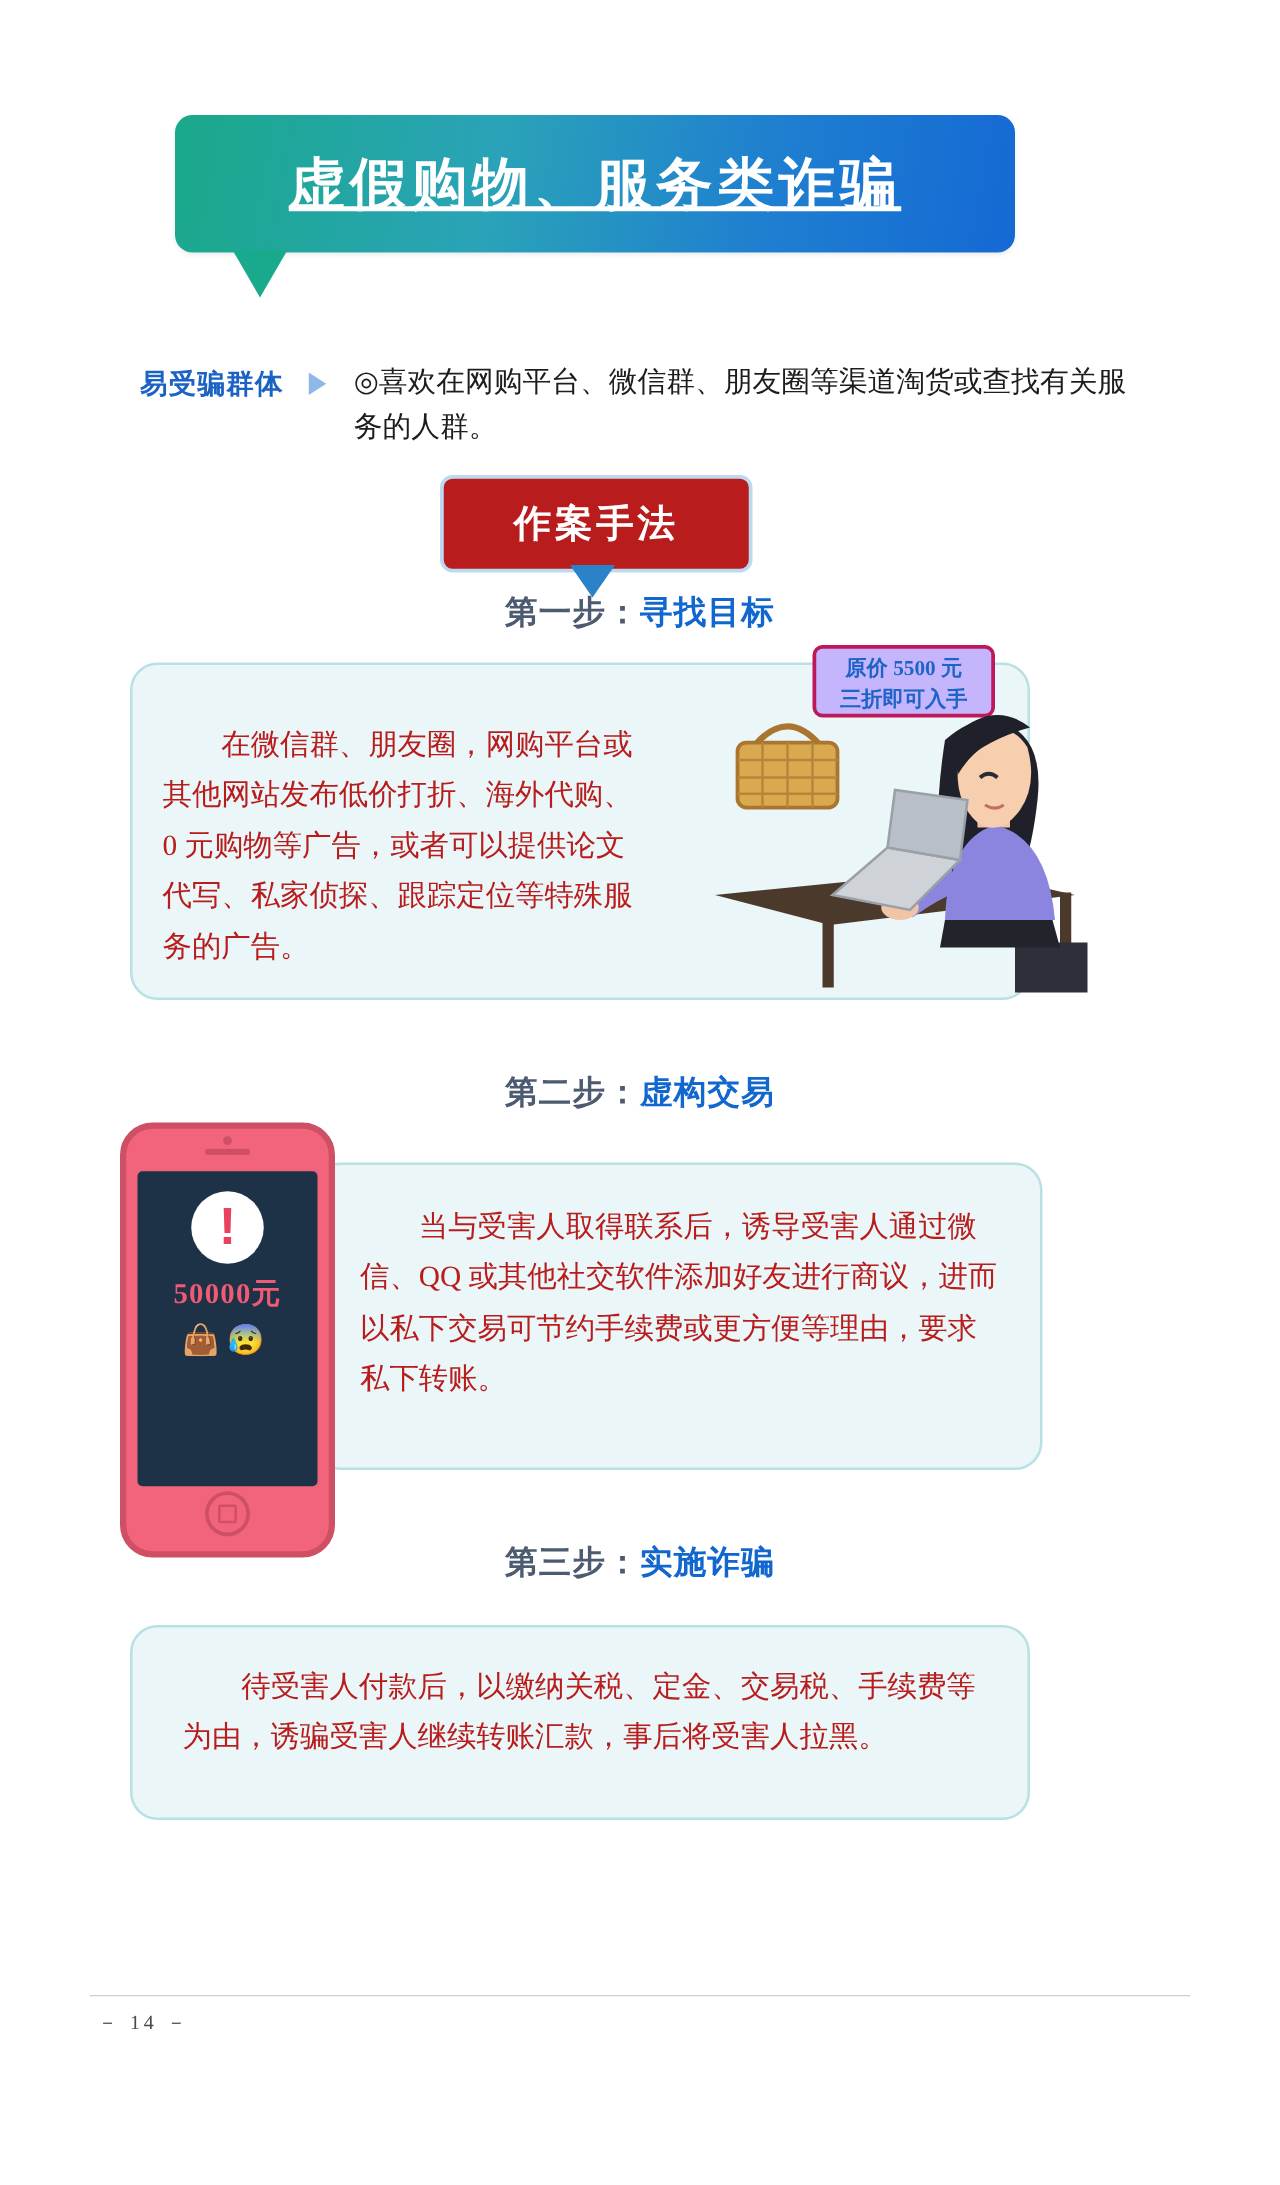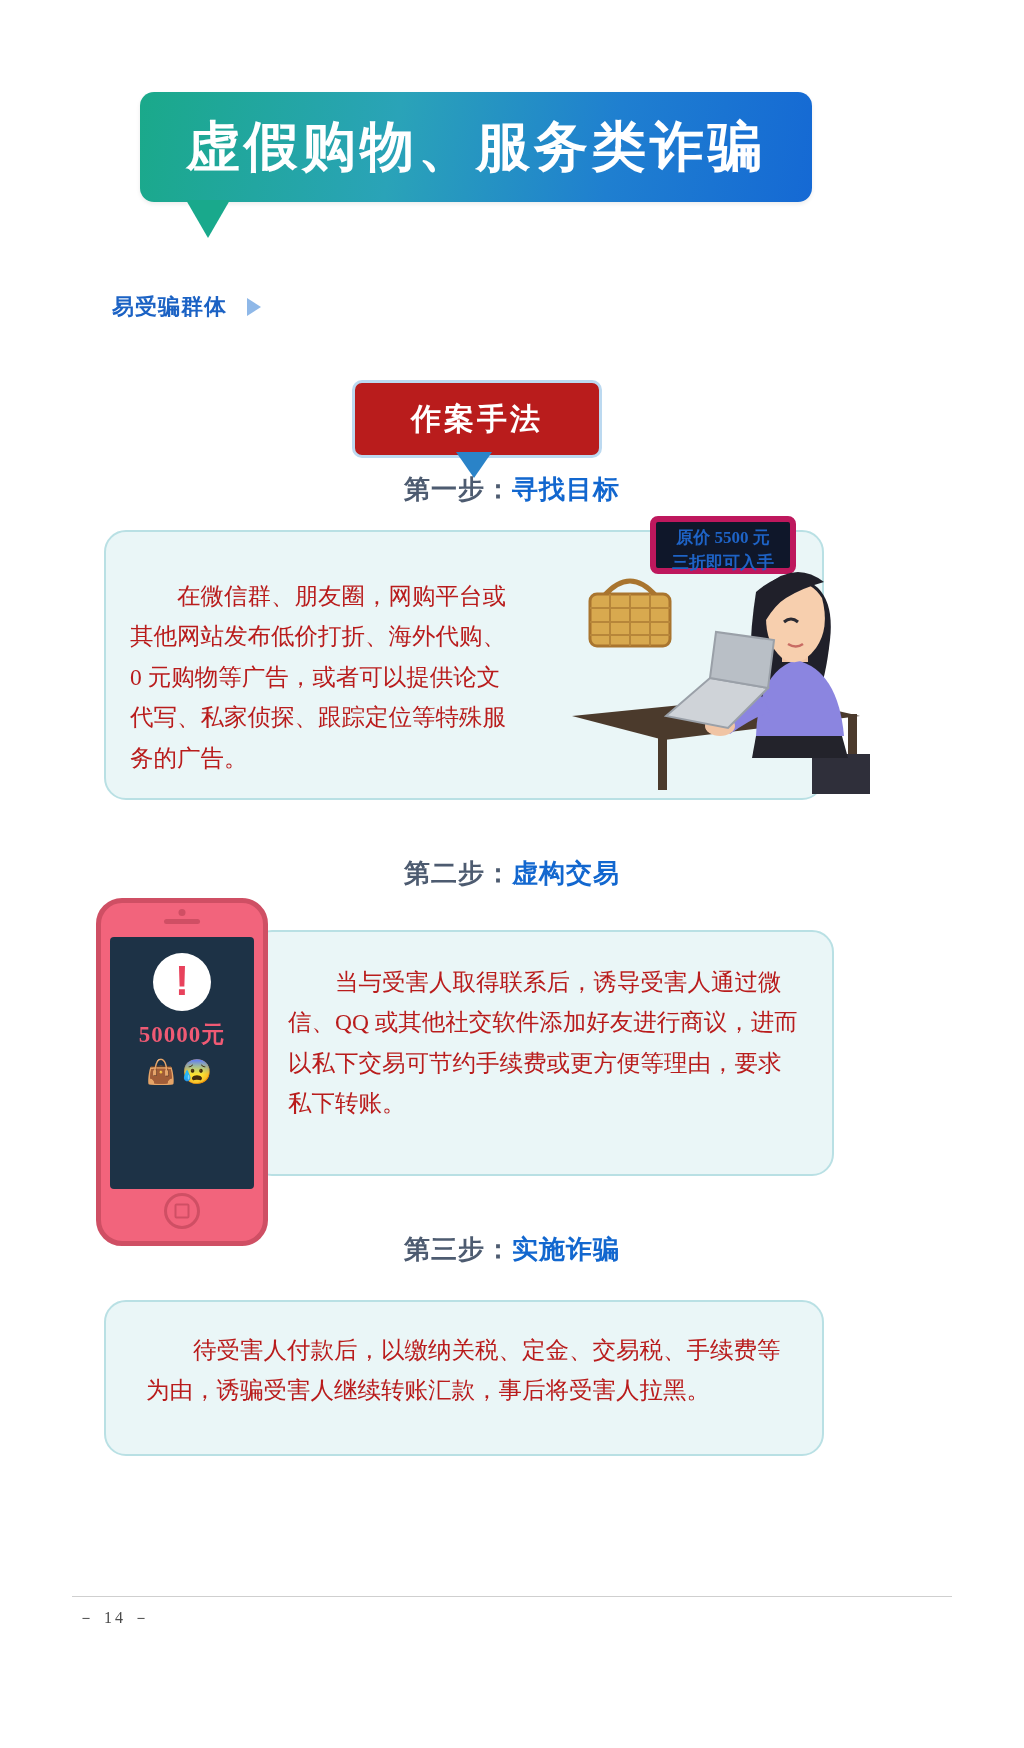--- a/index.html
+++ b/index.html
@@ -27,24 +27,25 @@
     height: 110px;
     border-radius: 14px;
     background: linear-gradient(100deg, #1aa98a 0%, #2aa3b8 38%, #1f7fd0 70%, #1569d4 100%);
     display: flex;
     align-items: center;
     justify-content: center;
     box-shadow: 0 2px 4px rgba(0,0,0,0.08);
   }
   .title-banner span {
     color: #ffffff;
-    font-size: 54px;
+    font-size: 45px;
     font-weight: bold;
     letter-spacing: 4px;
     font-family: "Liberation Serif", "DejaVu Serif", serif;
+    text-decoration: underline;
   }
   .title-tail {
     position: absolute;
     left: 46px;
     top: 108px;
     width: 0;
     height: 0;
     border-left: 22px solid transparent;
     border-right: 22px solid transparent;
     border-top: 38px solid #19a98c;
@@ -152,22 +153,22 @@
   #panel3 { left: 104px; top: 1300px; width: 716px; height: 152px; }
   #panel3-text { position: absolute; left: 146px; top: 1330px; width: 640px; }
 
   
   .price-tag {
     position: absolute;
     left: 650px;
     top: 516px;
     width: 146px;
     height: 58px;
-    background: #0f172a;
-    border: 6px solid #be185d;
+    background: #c4b5fd;
+    border: 3px solid #be185d;
     border-radius: 8px;
     text-align: center;
     padding-top: 4px;
     box-sizing: border-box;
   }
   .price-tag div {
     color: #1e63c6;
     font-size: 17px;
     font-weight: bold;
     line-height: 1.45;
@@ -292,20 +293,21 @@
 <div class="title-wrap">
   <div class="title-banner">
     <span>虚假购物、服务类诈骗</span>
   </div>
   <div class="title-tail"></div>
 </div>
 
 <div class="victim-row">
   <div class="victim-label">易受骗群体</div>
   <div class="victim-arrow"></div>
+  <div class="victim-text">◎喜欢在网购平台、微信群、朋友圈等渠道淘货或查找有关服务的人群。</div>
 </div>
 
 <div class="method-box">
   <span>作案手法</span>
 </div>
 <div class="method-tail"></div>
 
 <div class="step-head" style="top:472px;">
   <span class="grey">第一步：</span><span class="blue">寻找目标</span>
 </div>

